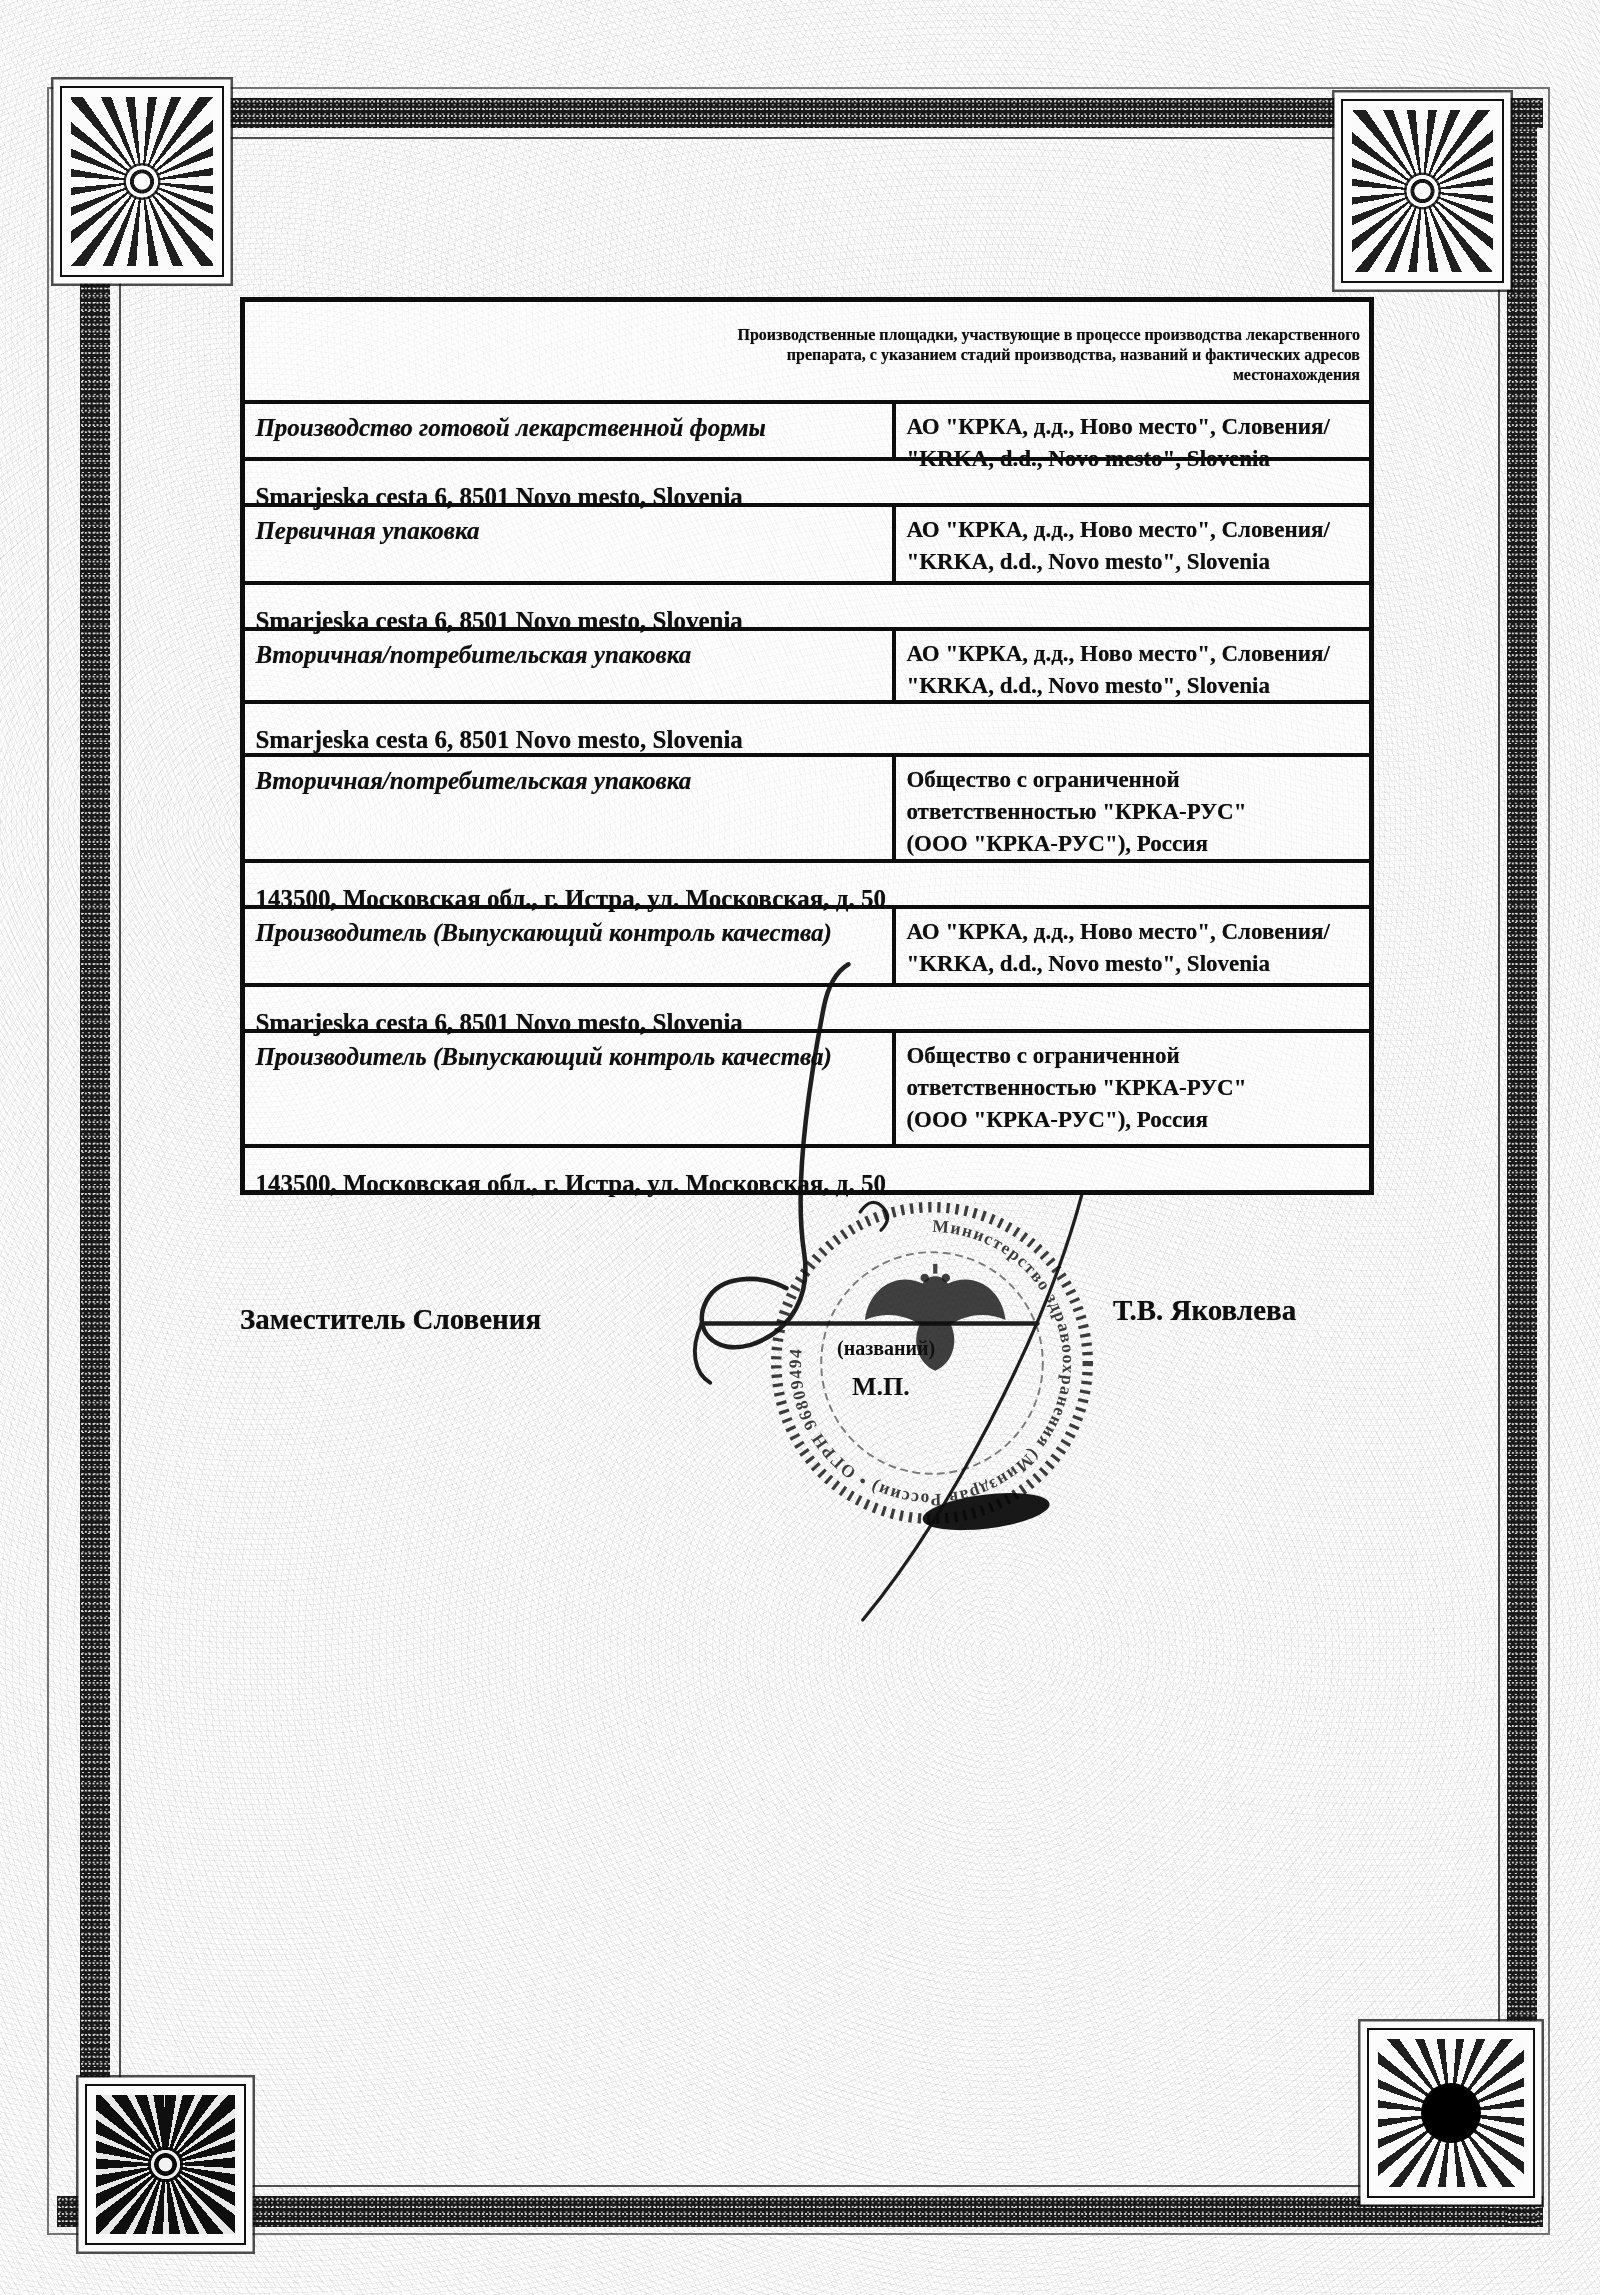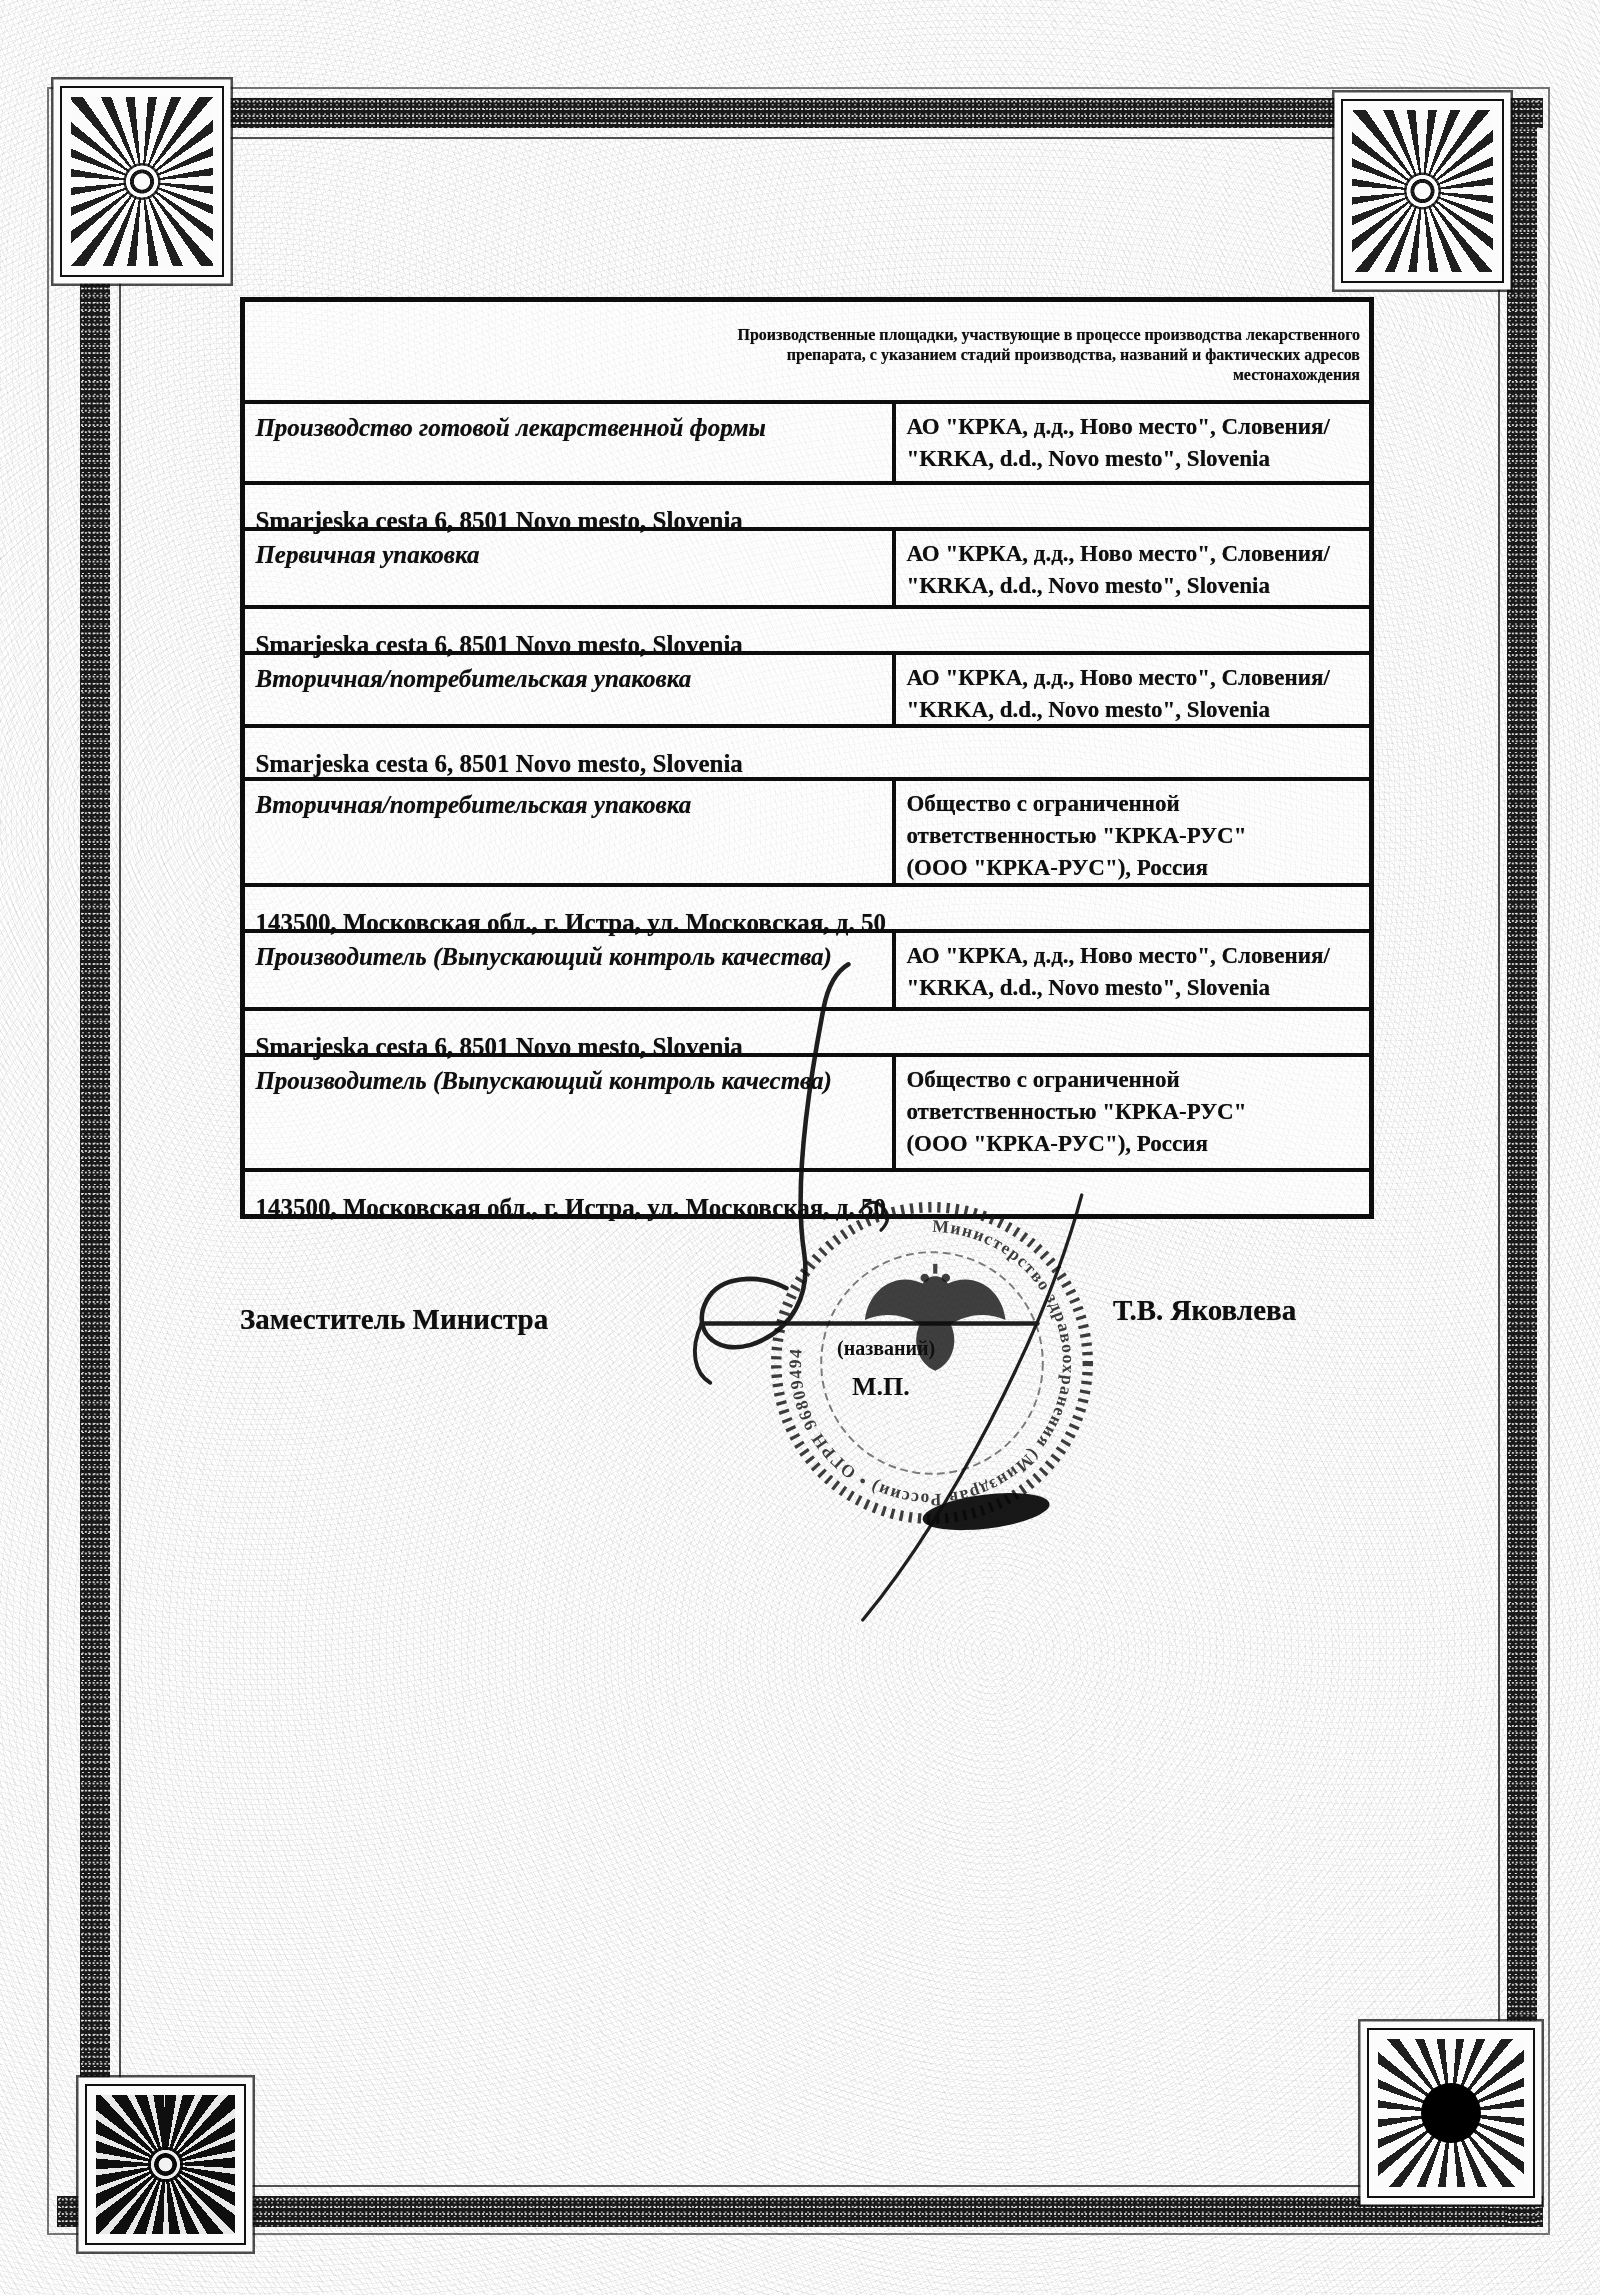--- a/index.html
+++ b/index.html
@@ -103,21 +103,21 @@
       <div class="dot"></div>
     </div>
 
 
   <div class="reg-table">
     <div class="trow first" style="height:98px">
       <div class="cell hdr pre">Производственные площадки, участвующие в процессе производства лекарственного
 препарата, с указанием стадий производства, названий и фактических адресов
 местонахождения</div>
     </div>
-    <div class="trow" style="height:81px">
+    <div class="trow" style="height:57px">
       <div class="cell l">Производство готовой лекарственной формы</div>
       <div class="cell r pre">АО "КРКА, д.д., Ново место", Словения/
 "KRKA, d.d., Novo mesto", Slovenia</div>
     </div>
     <div class="trow" style="height:46px">
       <div class="cell a">Smarjeska cesta 6, 8501 Novo mesto, Slovenia</div>
     </div>
     <div class="trow" style="height:78px">
       <div class="cell l">Первичная упаковка</div>
       <div class="cell r pre">АО "КРКА, д.д., Ново место", Словения/
@@ -155,21 +155,21 @@
       <div class="cell l">Производитель (Выпускающий контроль качества)</div>
       <div class="cell r pre">Общество с ограниченной
 ответственностью "КРКА-РУС"
 (ООО "КРКА-РУС"), Россия</div>
     </div>
     <div class="trow" style="height:46px">
       <div class="cell a">143500, Московская обл., г. Истра, ул. Московская, д. 50</div>
     </div>
   </div>
 
-  <div class="minister">Заместитель Министра</div>
+  <div class="minister">Заместитель Словения</div>
   <div class="signatory">Т.В. Яковлева</div>
   <div class="sig-cap">(названий)</div>
   <div class="seal-cap">М.П.</div>
 
   <svg class="stamp-svg" width="378" height="378" viewBox="-290 -290 580 580">
     <circle r="239" fill="none" stroke="#141414" stroke-width="16" stroke-dasharray="5 9" opacity="0.82"></circle>
     <circle r="170" fill="none" stroke="#141414" stroke-width="3" stroke-dasharray="12 7" opacity="0.55"></circle>
     <path id="ringPath" d="M 0 -201 A 201 201 0 1 1 -0.02 -201" fill="none"></path>
     <text font-size="27" font-weight="bold" letter-spacing="2" fill="#141414" opacity="0.82" font-family="Liberation Serif, DejaVu Serif, serif">
       <textPath href="#ringPath">Министерство здравоохранения (Минздрав России) • ОГРН 96809494</textPath>

